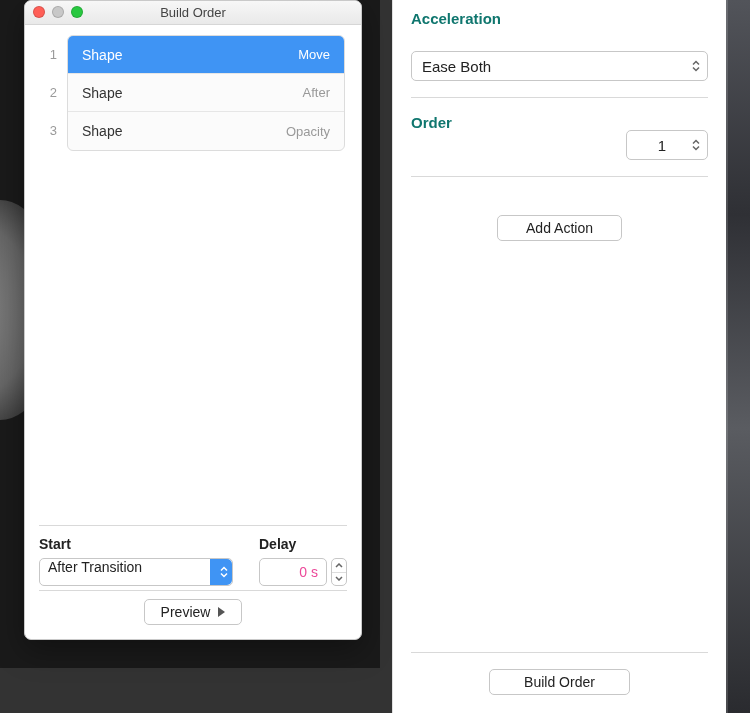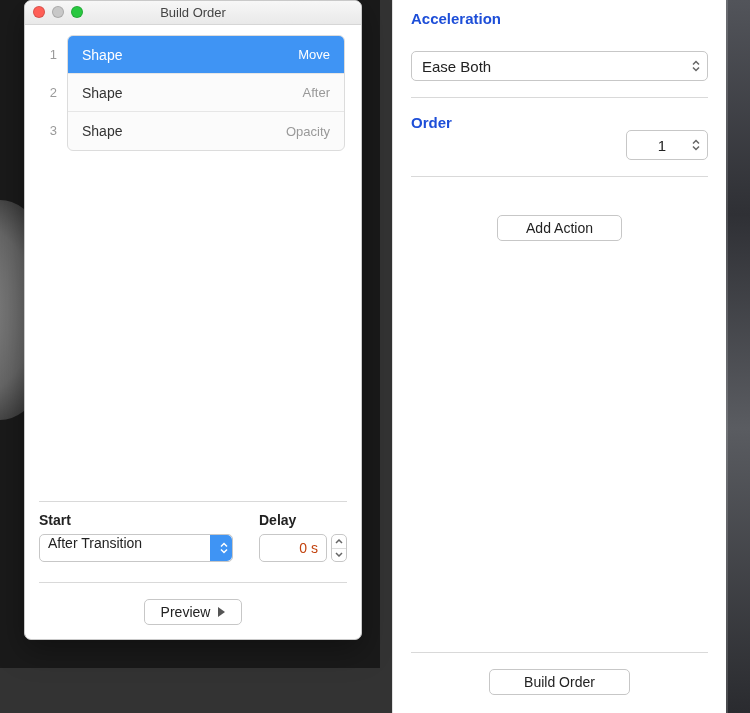--- a/index.html
+++ b/index.html
@@ -80,47 +80,47 @@
       position:absolute; right:3px; top:50%; transform:translateY(-50%); z-index:2;
       display:flex; flex-direction:column; gap:1px;
     }
     .chev svg{ width:10px; height:6px; }
     .chev.white svg path{ stroke:#fff; }
     .chev.gray svg path{ stroke:#666; }
 
     .delay-input {
       height:28px; width:68px; border:1px solid #c7c7c7; border-radius:5px;
       background:#fff; display:flex; align-items:center; justify-content:flex-end;
-      padding: 0 8px; font-size:14px; color:#c2410c;
+      padding: 0 8px; font-size:14px; color:#ec4899;
     }
     .stepper {
       height:28px; width:16px; border:1px solid #c7c7c7; border-radius:5px;
       background:#fff; display:flex; flex-direction:column;
     }
     .stepper .up, .stepper .down { flex:1; display:flex; align-items:center; justify-content:center; }
     .stepper .up{ border-bottom:1px solid #ddd;}
     .stepper svg{ width:8px; height:5px;}
     .stepper svg path{ stroke:#666; fill:none; stroke-width:1.5;}
 
-    .preview-row{ display:flex; justify-content:center; margin-top:20px; border-top:1px solid #d9d9d9; padding-top:16px;}
+    .preview-row{ display:flex; justify-content:center; margin-top:4px; border-top:1px solid #d9d9d9; padding-top:8px;}
     .btn {
       height:26px; padding:0 16px; background:#fff; border:1px solid #c7c7c7; border-radius:5px;
       font-size:14px; color:#222; display:flex; align-items:center; gap:8px;text-align:center;
     }
     .tri { width:0; height:0; border-left:7px solid #555; border-top:5px solid transparent; border-bottom:5px solid transparent; }
 
     
     .inspector {
       position:absolute; left:392px; top:0; right:24px; bottom:0;
       background:#fff;
       border-left:1px solid #e0e0e0;
       padding: 10px 18px 18px 18px;
       display:flex; flex-direction:column;
     }
-    .insp-label { font-size:15px; font-weight:600; color:#1d4ed8; margin-bottom:8px;}
+    .insp-label { font-size:15px; font-weight:600; color:#0f766e; margin-bottom:8px;}
     .insp-select {
       height:30px; border:1px solid #c7c7c7; border-radius:5px; background:#fff;
       display:flex; align-items:center; padding:0 10px; font-size:15px; color:#222; position:relative;margin-top:16px;
     }
     .insp-select .chev{ position:absolute; right:6px; top:50%; transform:translateY(-50%); display:flex; flex-direction:column; gap:1px;}
     .sep { height:1px; background:#d9d9d9; margin:16px 0; }
     .order-row{ display:flex; justify-content:space-between;}
     .order-ctrl{ display:flex; align-items:center; gap:0;}
     .order-ctrl .insp-select{ width:82px; justify-content:center; padding:0 20px 0 10px;}
     .center-btn-row{ display:flex; justify-content:center; margin-top:22px;}

